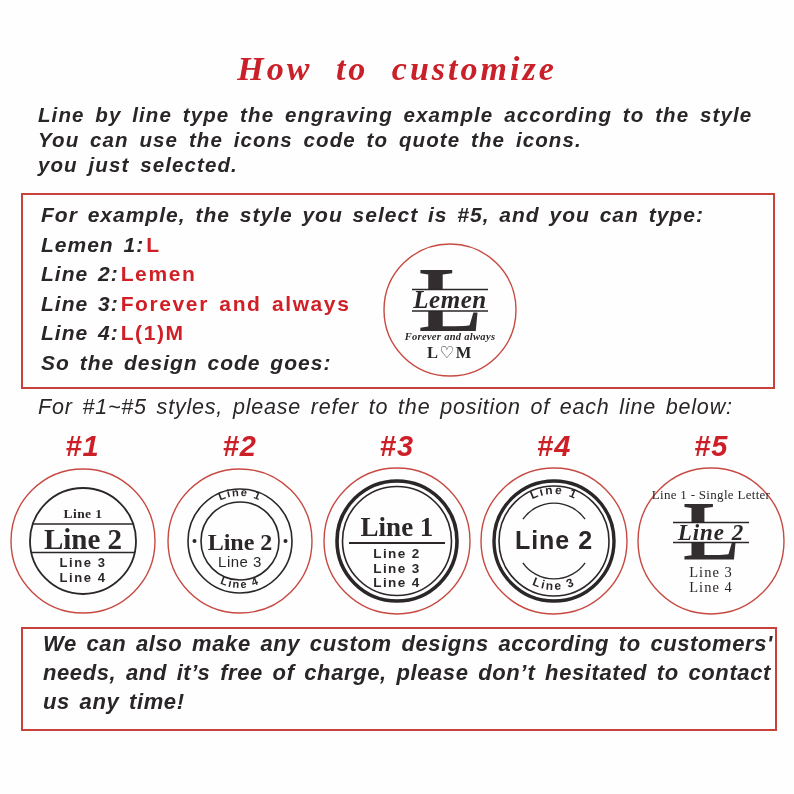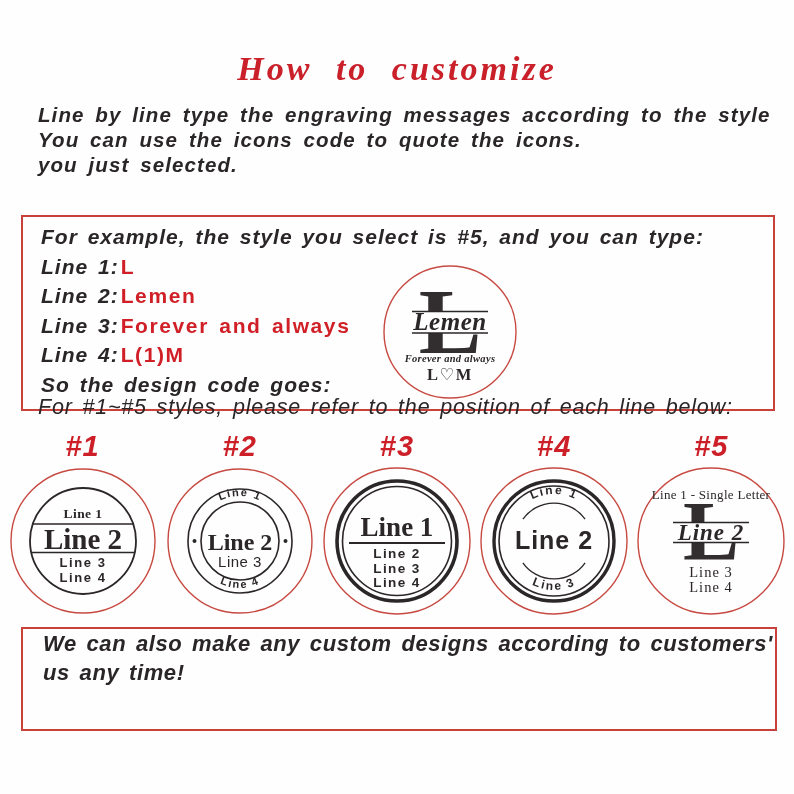--- a/index.html
+++ b/index.html
@@ -7,21 +7,21 @@
         font-family:"Liberation Sans","DejaVu Sans",sans-serif;color:#2a2627;}
 
   .title{position:absolute;top:50px;left:0;width:100%;text-align:center;
          font-family:"Liberation Serif","DejaVu Serif",serif;font-style:italic;font-weight:700;
          font-size:34px;color:#c9202a;letter-spacing:3px;word-spacing:12px;}
 
   .intro{position:absolute;left:38px;top:102px;font-style:italic;font-weight:700;
          font-size:20.5px;line-height:25px;letter-spacing:1.1px;word-spacing:4px;}
 
   .example-box{position:absolute;left:21px;top:193px;width:754px;height:196px;
-               border:2px solid #c8423b;box-sizing:border-box;margin-top:22px;}
+               border:2px solid #c8423b;box-sizing:border-box;}
   .example-text{position:absolute;left:18px;top:5px;font-style:italic;font-weight:700;
                 font-size:21px;line-height:29.5px;letter-spacing:1px;word-spacing:3px;}
   .ex-val{color:#d01f26;font-style:normal;letter-spacing:1.6px;margin-left:2px;}
 
   .sample-svg{position:absolute;left:357px;top:45px;}
 
   .styles-heading{position:absolute;left:38px;top:395px;font-style:italic;font-weight:400;
                   font-size:21.5px;letter-spacing:0.8px;word-spacing:3px;}
 
   .styles-row{position:absolute;left:4px;top:430px;width:786px;display:flex;}
@@ -61,29 +61,29 @@
   .stroke-red{stroke:#c74a42;fill:none;}
 </style>
 </head>
 <body>
 
 <div class="page">
 
   <div class="title">How to customize</div>
 
   <div class="intro">
-    <div>Line by line type the engraving messages according to the style</div>
+    <div>Line by line type the engraving example according to the style</div>
     <div>You can use the icons code to quote the icons.</div>
     <div>you just selected.</div>
   </div>
 
   <div class="example-box">
     <div class="example-text">
       <div>For example, the style you select is #5, and you can type:</div>
-      <div><span>Line 1:</span><span class="ex-val">L</span></div>
+      <div><span>Lemen 1:</span><span class="ex-val">L</span></div>
       <div><span>Line 2:</span><span class="ex-val">Lemen</span></div>
       <div><span>Line 3:</span><span class="ex-val">Forever and always</span></div>
       <div><span>Line 4:</span><span class="ex-val">L(1)M</span></div>
       <div>So the design code goes:</div>
     </div>
 
     <svg class="sample-svg" width="140" height="140" viewBox="0 0 140 140">
       <circle cx="70" cy="70" r="66" class="stroke-red" stroke-width="1.4"></circle>
       <text x="70" y="91" text-anchor="middle" class="f-ser ser-L94">L</text>
       <rect x="32" y="49.5" width="76" height="21.5" fill="#fefefe"></rect>
@@ -177,17 +177,18 @@
         <text x="76" y="112" text-anchor="middle" class="f-ser ser-400-14">Line 3</text>
         <text x="76" y="127" text-anchor="middle" class="f-ser ser-400-14">Line 4</text>
       </svg>
     </div>
 
   </div>
 
   <div class="note-box">
     <div class="note-text">
       <div>We can also make any custom designs according to customers'</div>
+      <div>needs, and it’s free of charge, please don’t hesitated to contact</div>
       <div>us any time!</div>
     </div>
   </div>
 
 </div>
 
 </body></html>

